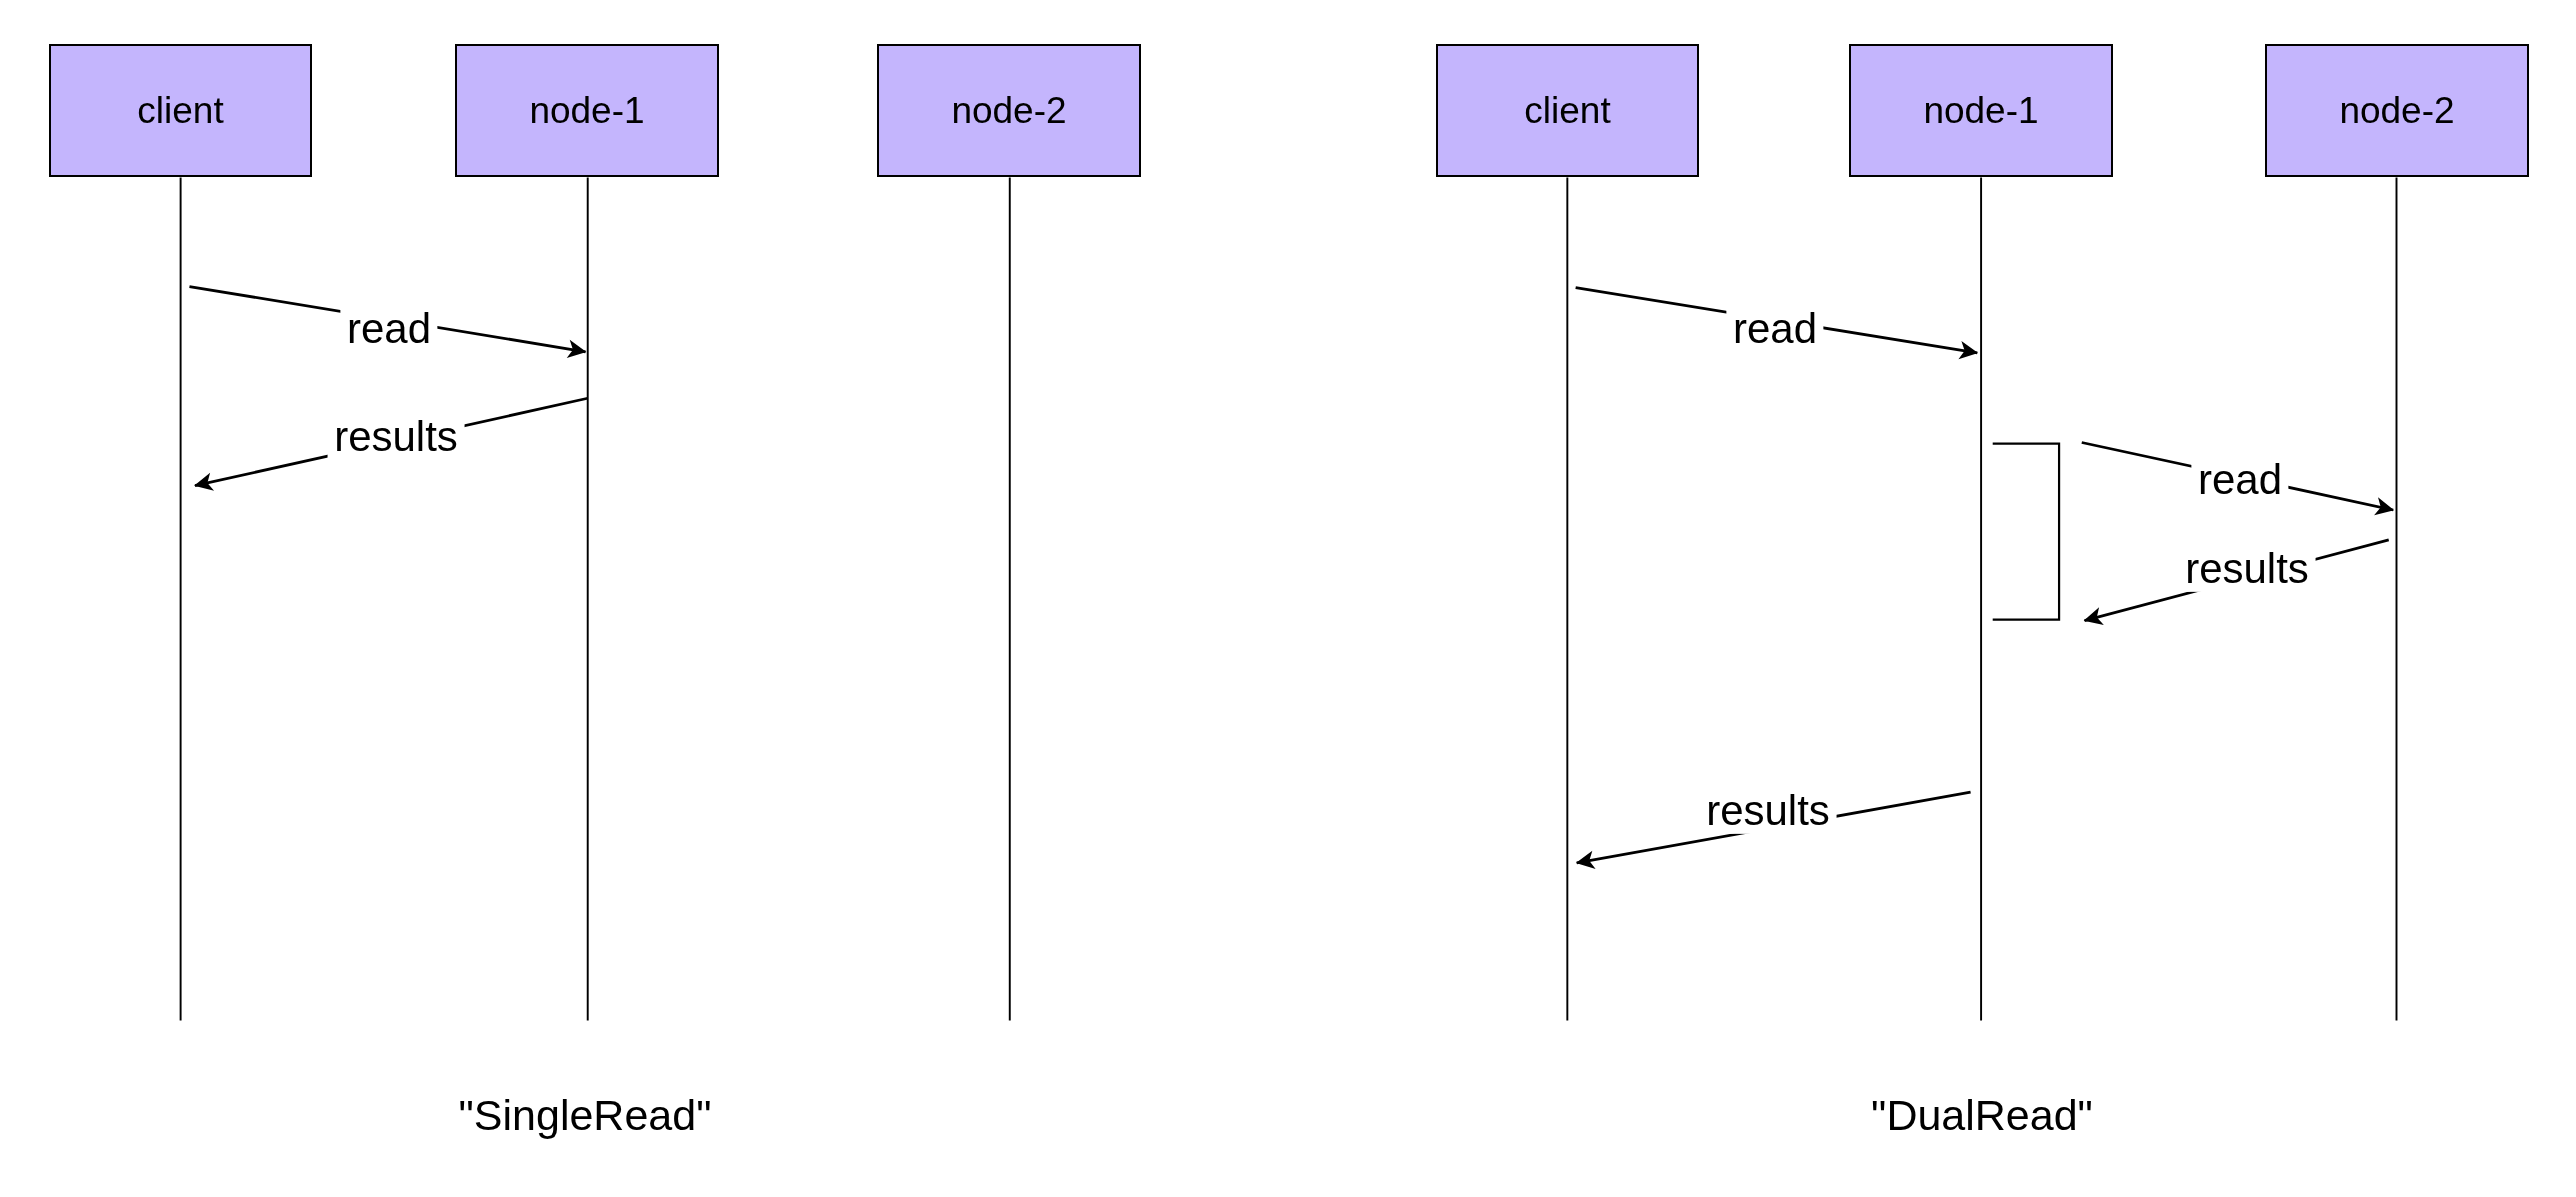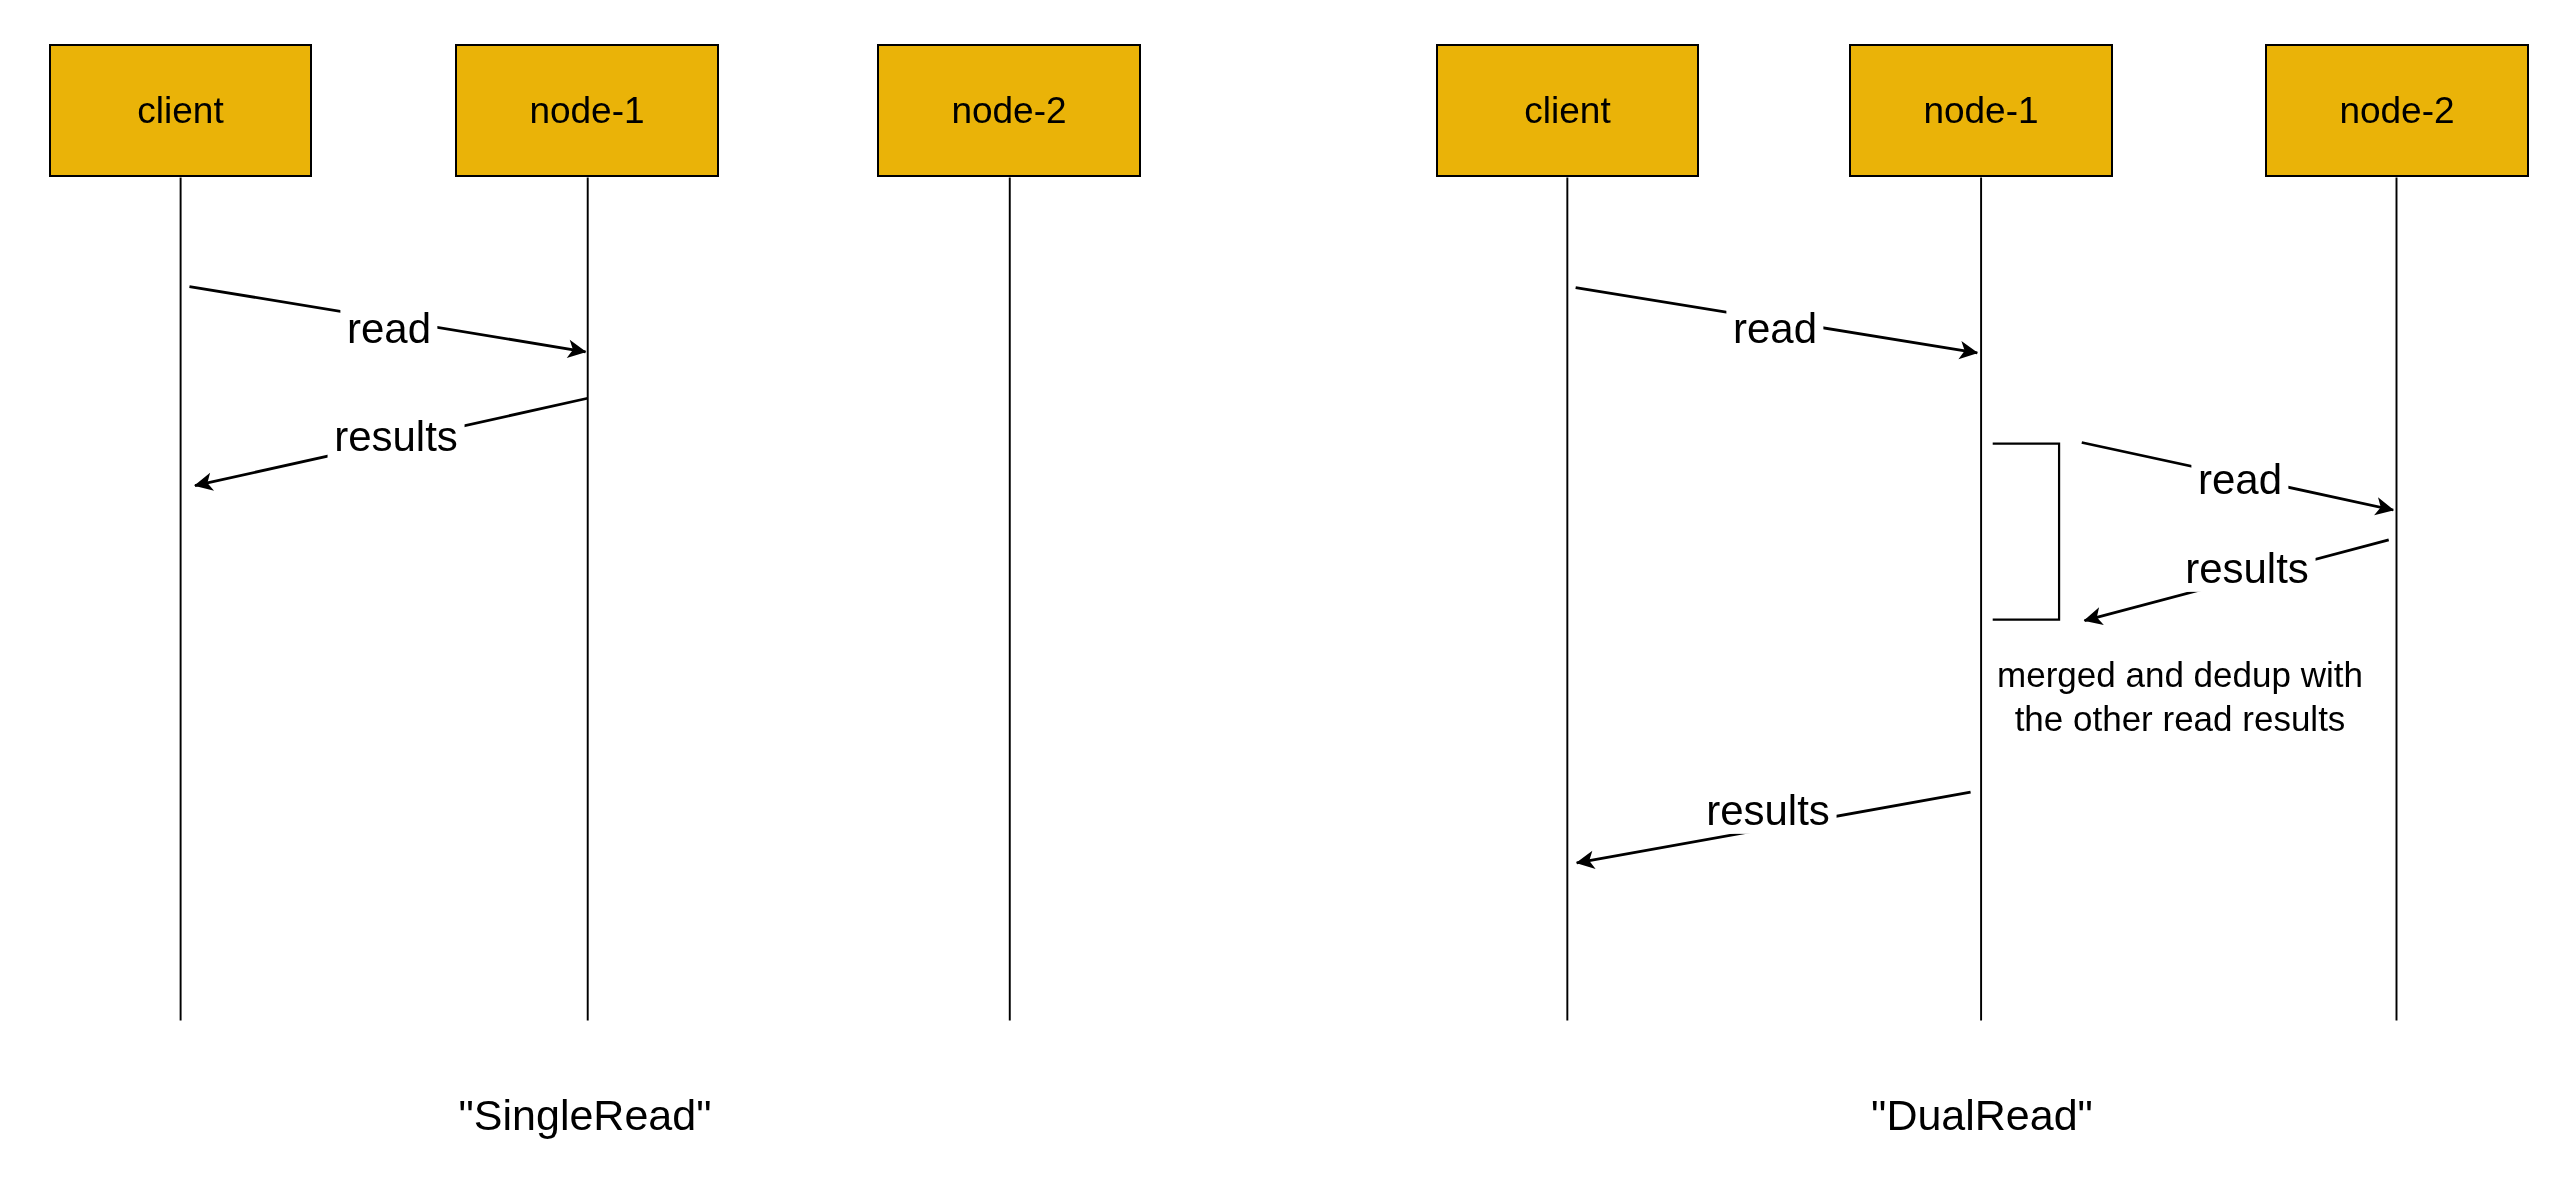--- a/index.html
+++ b/index.html
@@ -19,21 +19,21 @@
   .stage svg {
     position: absolute;
     left: 0;
     top: 0;
   }
   .actor-box {
     position: absolute;
     top: 44px;
     height: 133px;
     border: 2.2px solid #000000;
-    background: #eab308;
+    background: #c4b5fd;
     box-sizing: border-box;
     display: flex;
     align-items: center;
     justify-content: center;
     font-size: 37px;
     line-height: 1;
     white-space: nowrap;
   }
   .msg-label {
     position: absolute;
@@ -113,22 +113,18 @@
   </div>
 
   <span class="msg-label" style="left:389px; top:329px;">read</span>
   <span class="msg-label" style="left:396px; top:437px;">results</span>
 
   <span class="msg-label" style="left:1775px; top:329px;">read</span>
   <span class="msg-label" style="left:2240px; top:480px;">read</span>
   <span class="msg-label" style="left:2247px; top:569px;">results</span>
   <span class="msg-label" style="left:1768px; top:811px;">results</span>
 
-  <div class="note" style="left:2180px; top:653px;">
-    <div>merged and dedup with</div>
-    <div>the other read results</div>
-  </div>
 
   <div class="caption" style="left:585px; top:1115px;">"SingleRead"</div>
   <div class="caption" style="left:1982px; top:1115px;">"DualRead"</div>
 
 </div>
 
 
 </body></html>

